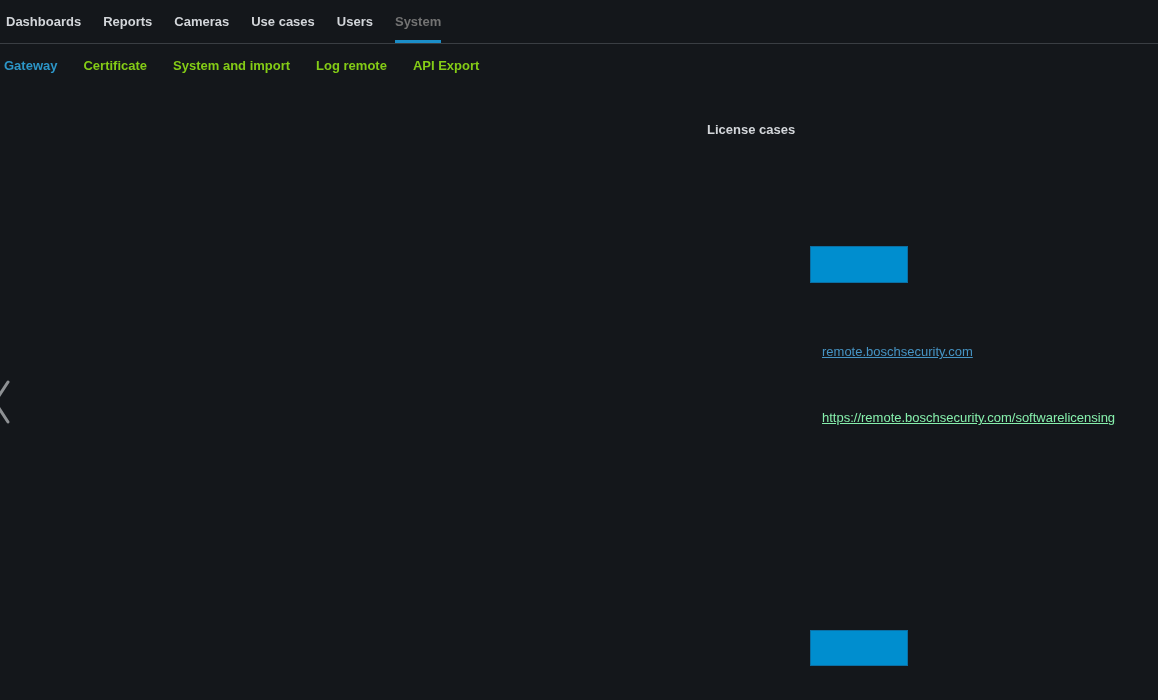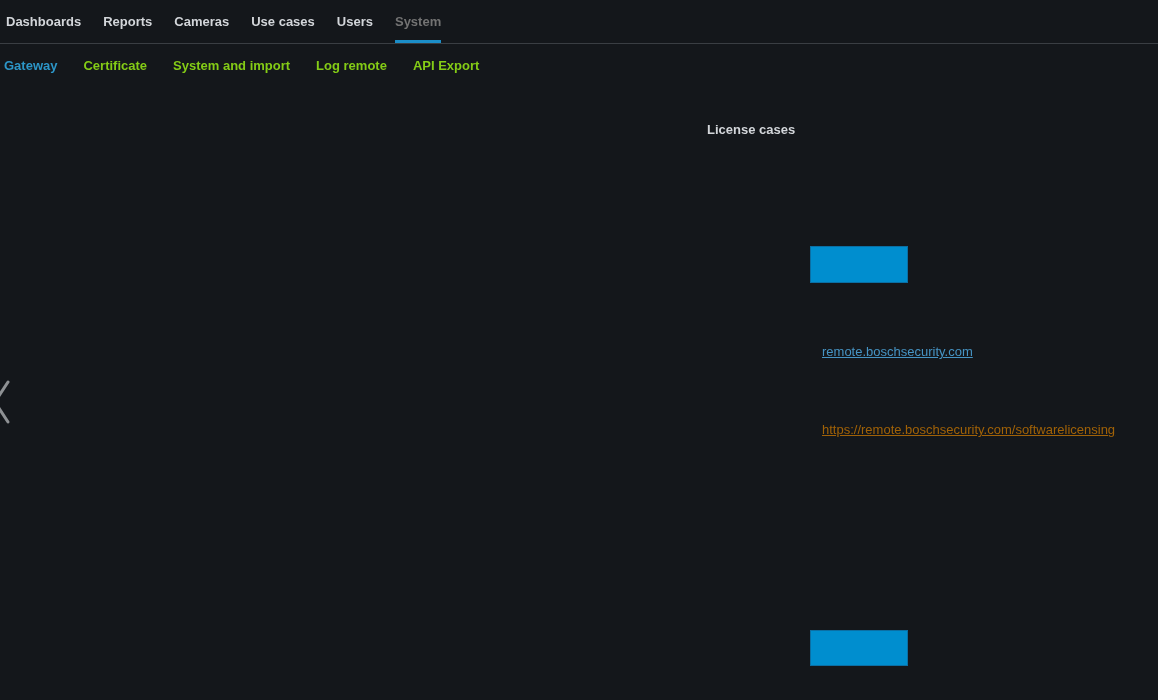--- a/index.html
+++ b/index.html
@@ -50,21 +50,21 @@
   }
   .btn-top    { top:246px; }
   .btn-bottom { top:630px; height:36px; }
   .link {
     position:absolute; left:810px;
     font-size:13px; text-decoration:underline; cursor:pointer;
     white-space:nowrap;
     margin-left:12px;
   }
   .link-remote  { top:344px; color:#4694c4; }
-  .link-portal  { top:422px; color:#a16207; }
+  .link-portal  { top:410px; color:#86efac; }
 
   .collapse-toggle {
     position:absolute; left:-7px; top:379px;
     width:18px; height:46px; cursor:pointer;
   }
 </style>
 </head>
 <body>
 
 <div class="page">

